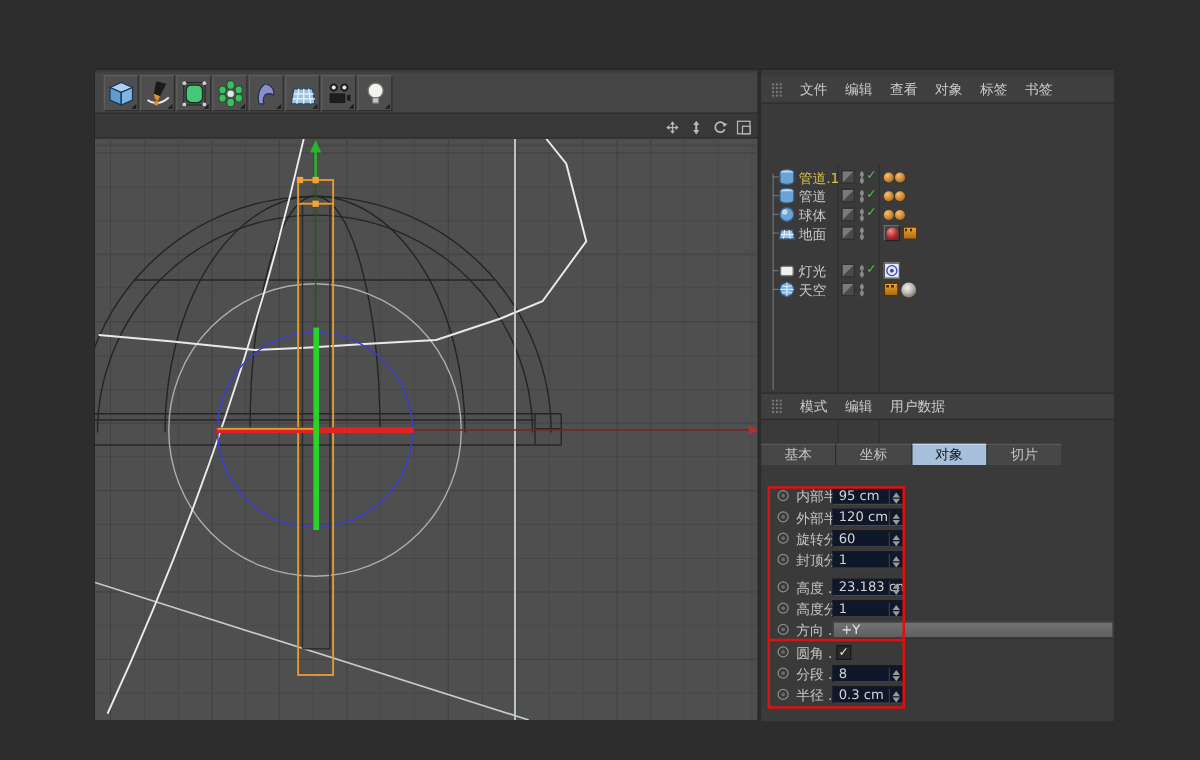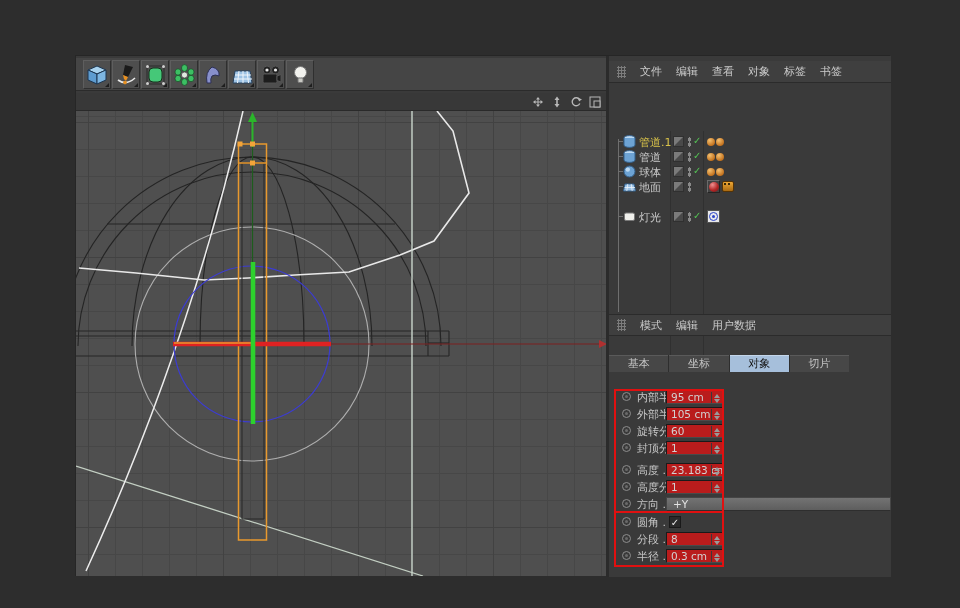--- a/index.html
+++ b/index.html
@@ -61,21 +61,21 @@
   .am-menu{top:258px;border-top:1px solid #2b2b2b;}
   .am-title{position:absolute;left:0;top:281px;width:282px;height:16px;display:flex;align-items:center;gap:6px;padding:0 6px;}
   .am-tabs{position:absolute;left:0;top:299px;width:240px;height:17px;display:flex;gap:1px;background:#2e2e2e;}
   .tab{flex:1;background:#474747;border-top:1px solid #5a5a5a;color:#c5c5c5;text-align:center;line-height:16px;font-size:11px;}
   .tab.active{background:#a6bfdb;border-top-color:#c4d6ea;color:#141414;}
   .am-section{position:absolute;left:0;top:317px;width:282px;height:16px;background:#424242;border-bottom:1px solid #2d2d2d;color:#d9d9d9;padding:1px 7px;}
   .prop-row{position:absolute;left:0;width:282px;height:14px;}
   .radio{position:absolute;left:13px;top:2px;width:9px;height:9px;border-radius:50%;border:1px solid #8d8d8d;background:#3a3a3a;display:flex;align-items:center;justify-content:center;}
   .radio::after{content:"";width:3px;height:3px;border-radius:50%;background:#6a6a6a;}
   .prop-label{position:absolute;left:28px;top:0;white-space:nowrap;color:#c6c6c6;}
-  .inputbox{position:absolute;left:57px;top:0;width:57px;height:14px;background:#b91c1c;border:1px solid #1a1a1a;border-bottom-color:#4a4a4a;color:#d2d2d2;padding:0 12px 0 4px;font-size:10.5px;line-height:13px;overflow:hidden;white-space:nowrap;}
+  .inputbox{position:absolute;left:57px;top:0;width:57px;height:14px;background:#0f172a;border:1px solid #1a1a1a;border-bottom-color:#4a4a4a;color:#d2d2d2;padding:0 12px 0 4px;font-size:10.5px;line-height:13px;overflow:hidden;white-space:nowrap;}
   .spin{position:absolute;right:1px;top:1px;width:10px;height:12px;border-left:1px solid #3a3a3a;display:flex;flex-direction:column;align-items:center;justify-content:center;gap:1px;}
   .spin .up{border-left:3px solid transparent;border-right:3px solid transparent;border-bottom:4px solid #9a9a9a;}
   .spin .dn{border-left:3px solid transparent;border-right:3px solid transparent;border-top:4px solid #9a9a9a;}
   .dropdown{position:absolute;left:57px;top:0;width:225px;height:14px;background:linear-gradient(#737373,#5e5e5e);border:1px solid #454545;border-bottom-color:#2e2e2e;color:#e3e3e3;padding:0 6px;font-size:10.5px;line-height:13px;}
   .checkbox{position:absolute;left:60px;top:1px;width:12px;height:12px;background:#2a2a2a;border:1px solid #191919;color:#eaeaea;font-size:10px;line-height:11px;text-align:center;font-weight:bold;}
   .red-box{position:absolute;left:5px;top:333px;width:110px;height:178px;border:2px solid #e01010;z-index:30;pointer-events:none;}
   .red-div{position:absolute;left:5px;top:455px;width:110px;height:2px;background:#e01010;z-index:30;pointer-events:none;}
 </style>
 </head>
 <body>
@@ -331,20 +331,34 @@
         <span class="check">✓</span>
         <div class="tags">
               <div class="target-tile">
                 <div class="target-ring">
                   <div class="target-dot"></div>
                 </div>
               </div>
             </div>
       </div>
 
+      <div class="om-row" style="top:93px">
+        <div class="om-stub"></div>
+        <svg class="om-icon" width="13" height="13">
+              <circle cx="6.5" cy="6.5" r="5.5" fill="#7fb0dc" stroke="#33608c"></circle>
+              <path d="M1 6.5 H12 M6.5 1 V12 M2.5 3.5 Q6.5 5.5 10.5 3.5 M2.5 9.5 Q6.5 7.5 10.5 9.5" stroke="#dcebf8" stroke-width="0.8" fill="none"></path>
+            </svg>
+        <span class="om-name">天空</span>
+        <div class="slash"></div>
+            <div class="dots"></div>
+        <div class="tags">
+              <div class="film"></div>
+              <div class="sky-ball"></div>
+            </div>
+      </div>
 
     </div>
 
     <div class="menubar am-menu">
       <div class="grip"></div>
       <span class="menu-item">模式</span>
       <span class="menu-item">编辑</span>
       <span class="menu-item">用户数据</span>
     </div>
 
@@ -361,21 +375,21 @@
       <div class="radio"></div>
       <span class="prop-label">内部半径</span>
       <div class="inputbox"><span>95 cm</span><div class="spin">
               <div class="up"></div>
               <div class="dn"></div>
             </div></div>
     </div>
     <div class="prop-row" style="top:351px">
       <div class="radio"></div>
       <span class="prop-label">外部半径</span>
-      <div class="inputbox"><span>105 cm</span><div class="spin">
+      <div class="inputbox"><span>120 cm</span><div class="spin">
               <div class="up"></div>
               <div class="dn"></div>
             </div></div>
     </div>
     <div class="prop-row" style="top:368px">
       <div class="radio"></div>
       <span class="prop-label">旋转分段</span>
       <div class="inputbox"><span>60</span><div class="spin">
               <div class="up"></div>
               <div class="dn"></div>

